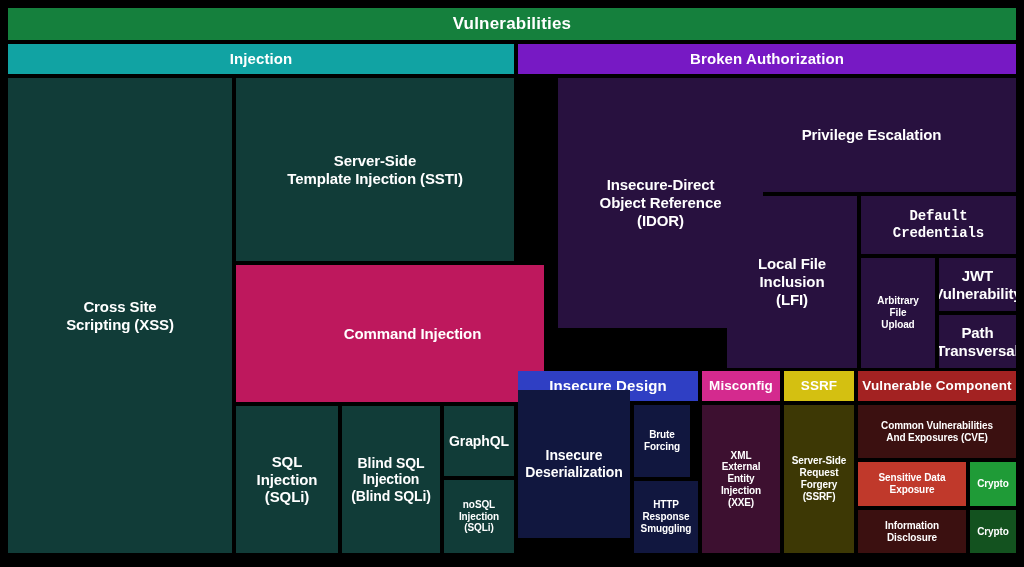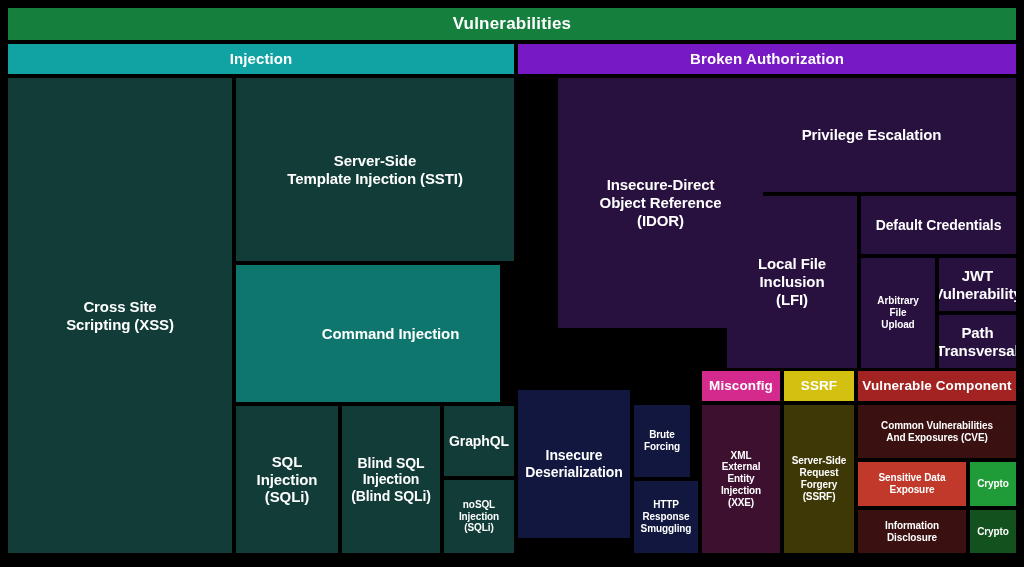--- a/index.html
+++ b/index.html
@@ -61,21 +61,21 @@
   <div class="cell root" style="left:8px; top:8px; width:1008px; height:32px; background:#15803d;">Vulnerabilities</div>
 
   <div class="cell grouphdr" style="left:8px; top:44px; width:506px; height:30px; background:#11a3a3;">Injection</div>
 
   <div class="cell leaf-lg" style="left:8px; top:78px; width:224px; height:475px; background:#113c38;">Cross Site
 Scripting (XSS)</div>
 
   <div class="cell leaf-lg" style="left:236px; top:78px; width:278px; height:183px; background:#113c38;">Server-Side
 Template Injection (SSTI)</div>
 
-  <div class="cell leaf-lg" style="left:236px; top:265px; width:264px; height:137px; background:#0f766e;padding-left:48px;">Command Injection</div>
+  <div class="cell leaf-lg" style="left:236px; top:265px; width:308px; height:137px; background:#be185d;padding-left:48px;">Command Injection</div>
 
   <div class="cell leaf-lg" style="left:236px; top:406px; width:102px; height:147px; background:#113c38;">SQL
 Injection
 (SQLi)</div>
 
   <div class="cell leaf-md" style="left:342px; top:406px; width:98px; height:147px; background:#113c38;">Blind SQL
 Injection
 (Blind SQLi)</div>
 
   <div class="cell leaf-md" style="left:444px; top:406px; width:70px; height:70px; background:#113c38;">GraphQL</div>
@@ -89,32 +89,33 @@
   <div class="cell leaf-lg" style="left:518px; top:78px; width:205px; height:250px; background:#28113f;margin-left:40px;">Insecure-Direct
 Object Reference
 (IDOR)</div>
 
   <div class="cell leaf-lg" style="left:727px; top:78px; width:289px; height:114px; background:#28113f;">Privilege Escalation</div>
 
   <div class="cell leaf-lg" style="left:727px; top:196px; width:130px; height:172px; background:#28113f;">Local File
 Inclusion
 (LFI)</div>
 
-  <div class="cell leaf-md" style="left:861px; top:196px; width:155px; height:58px; background:#28113f;">Default Credentials</div>
+  <div class="cell leaf-md" style="left:861px; top:196px; width:155px; height:58px; background:#28113f;font-family:Liberation Mono, monospace;">Default Credentials</div>
 
   <div class="cell leaf-sm" style="left:861px; top:258px; width:74px; height:110px; background:#28113f;">Arbitrary
 File
 Upload</div>
 
   <div class="cell leaf-xs" style="left:939px; top:258px; width:77px; height:53px; background:#28113f;">JWT
 Vulnerability</div>
 
   <div class="cell leaf-xs" style="left:939px; top:315px; width:77px; height:53px; background:#28113f;">Path
 Transversal</div>
 
+  <div class="cell grouphdr" style="left:518px; top:371px; width:180px; height:30px; background:#2f3fc4;">Insecure Design</div>
 
   <div class="cell leaf-md" style="left:518px; top:390px; width:112px; height:148px; background:#11173f;">Insecure
 Deserialization</div>
 
   <div class="cell leaf-sm" style="left:634px; top:405px; width:56px; height:72px; background:#11173f;">Brute
 Forcing</div>
 
   <div class="cell leaf-sm" style="left:634px; top:481px; width:64px; height:72px; background:#11173f;">HTTP
 Response
 Smuggling</div>

